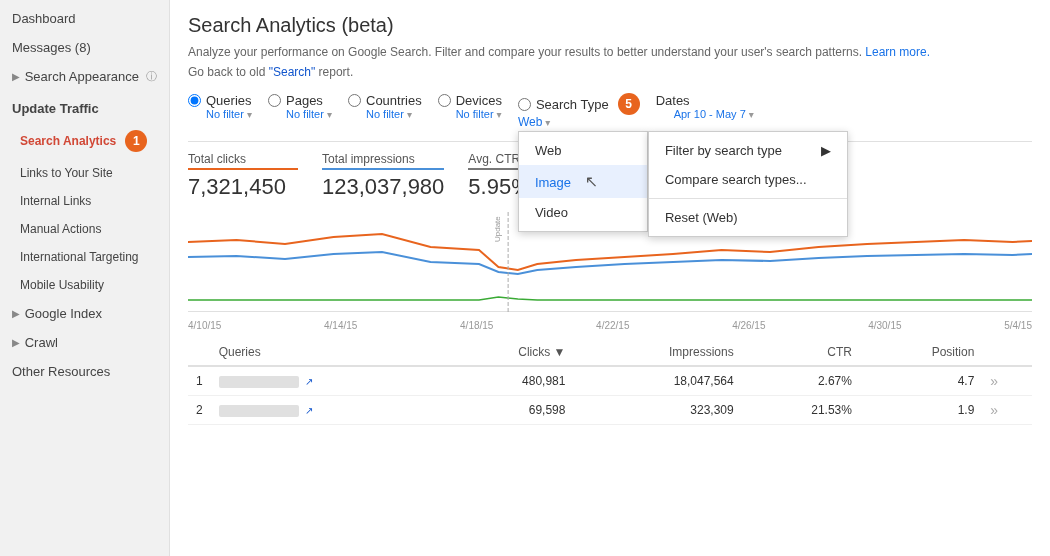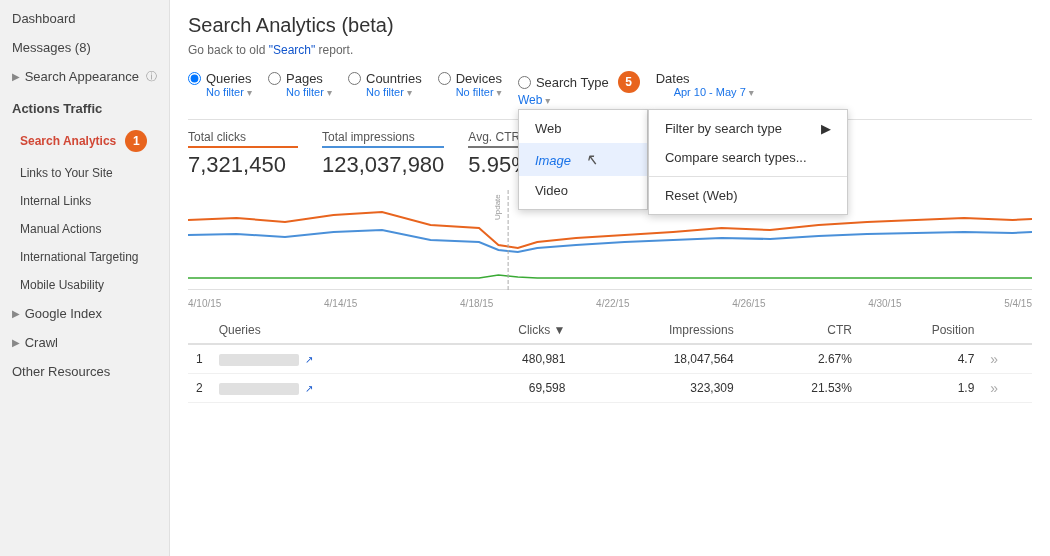--- a/index.html
+++ b/index.html
@@ -210,21 +210,21 @@
   </div>
   <div class="sidebar-item">
     <span>Messages (8)</span>
   </div>
   <div class="sidebar-item">
     <span class="sidebar-arrow">▶</span>
     <span>Search Appearance</span>
     <span style="font-size:11px;color:#999;margin-left:2px;">ⓘ</span>
   </div>
   <div class="sidebar-item section-header">
-    <span>Actions Traffic</span>
+    <span>Update Traffic</span>
   </div>
   <div class="sidebar-item sub active">
     <span>Search Analytics</span>
     <span class="badge-circle">1</span>
   </div>
   <div class="sidebar-item sub">
     <span>Links to Your Site</span>
   </div>
   <div class="sidebar-item sub">
     <span>Internal Links</span>
@@ -246,20 +246,24 @@
     <span class="sidebar-arrow">▶</span>
     <span>Crawl</span>
   </div>
   <div class="sidebar-item">
     <span>Other Resources</span>
   </div>
 </div>
 
 <div id="main">
   <h1 class="page-title">Search Analytics (beta)</h1>
+  <p class="page-desc">
+    <span>Analyze your performance on Google Search. Filter and compare your results to better understand your user's search patterns.</span>
+    <a href="#">Learn more.</a>
+  </p>
   <p class="old-link">
     Go back to old <a href="#">"Search"</a> report.
   </p>
 
 
   <div class="filter-row">
 
     <div class="filter-item">
       <div class="filter-radio-row">
         <input type="radio" name="dimension" checked="" style="">
@@ -310,21 +314,21 @@
         <span>Search Type</span>
         <span class="badge-circle">5</span>
       </div>
       <div class="filter-sub search-type-value">
         <span>Web</span>
         <span class="arrow"> ▾</span>
       </div>
 
       <div class="dropdown-menu" style="top:42px; left: 0px; min-width:130px;">
         <div class="menu-item">Web</div>
-        <div class="menu-item highlighted" style="background:#e8f0fe;font-style:italic;">
+        <div class="menu-item highlighted" style="background:#e8f0fe;">
           <span>Image</span>
           <span class="cursor-icon" style="margin-left:10px;">↖</span>
         </div>
         <div class="menu-item">Video</div>
       </div>
 
       <div class="dropdown-menu" style="top: 42px; left: 130px; min-width: 200px;">
         <div class="menu-item with-arrow">
           <span>Filter by search type</span>
           <span>▶</span>

